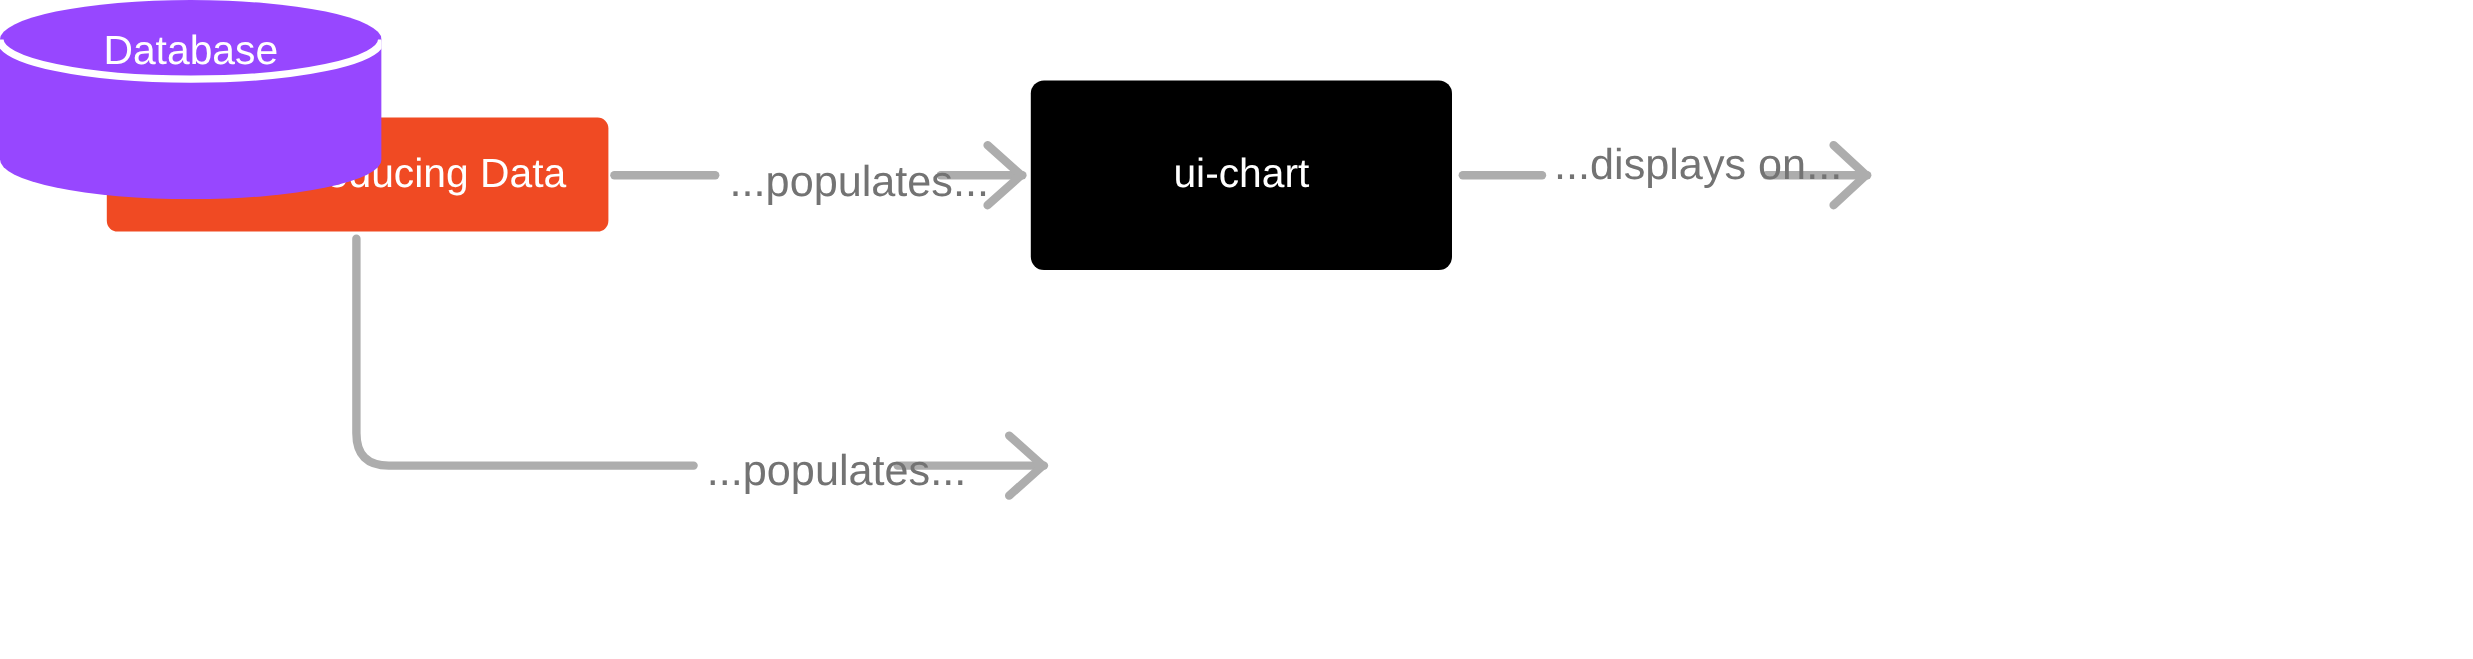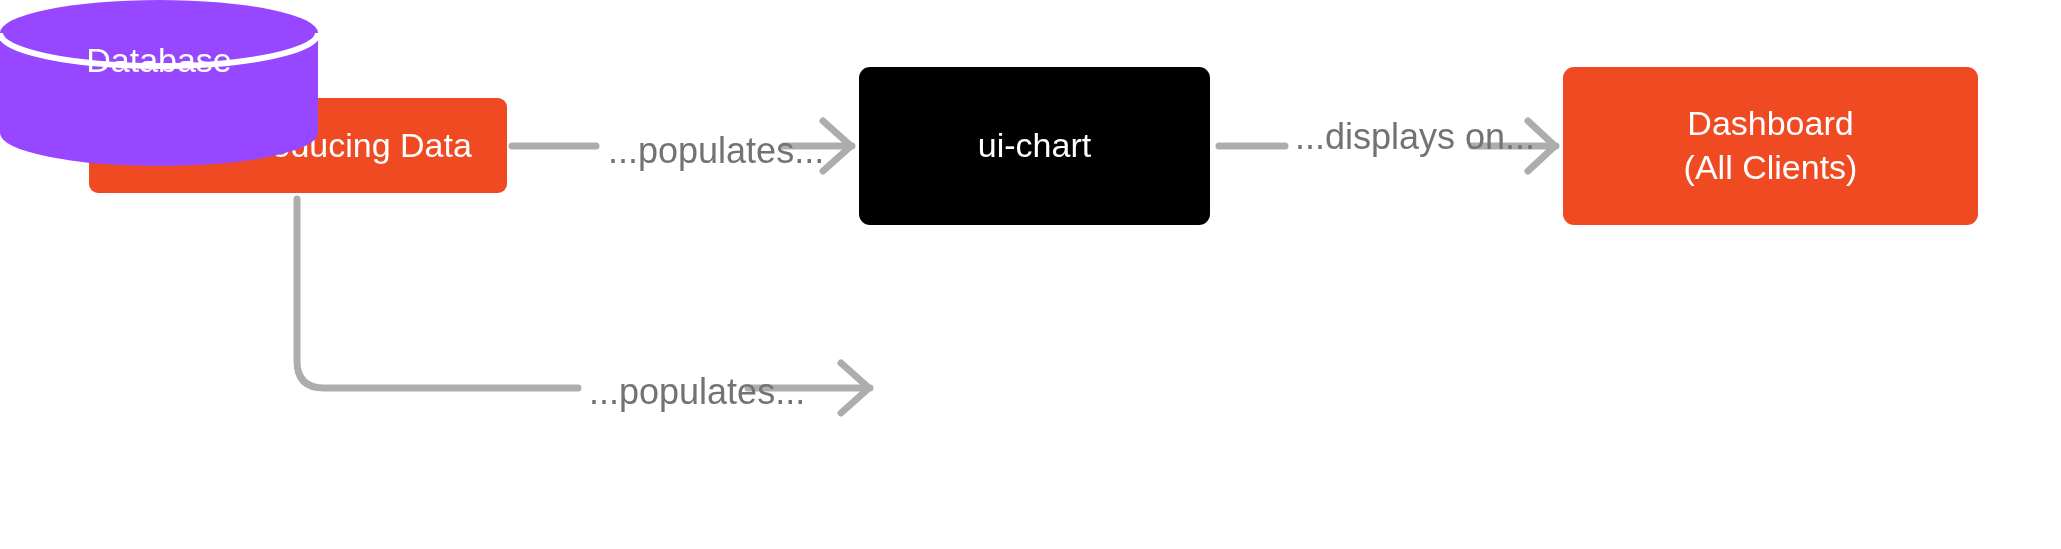--- a/index.html
+++ b/index.html
@@ -83,21 +83,21 @@
   #node-database .cyl-svg {
     position: absolute;
     left: 0;
     top: 0;
     width: 318px;
     height: 166px;
   }
   #node-database .cyl-text {
     position: absolute;
     left: 0;
-    top: 40px;
+    top: 22px;
     width: 318px;
     text-align: center;
     color: #ffffff;
     font-size: 34px;
     line-height: 1.2;
   }
 
   
   .edge-label {
     position: absolute;
@@ -133,24 +133,20 @@
   </svg>
 
   <div class="node" id="node-device">
     <span class="node-label">Device Producing Data</span>
   </div>
 
   <div class="node" id="node-uichart">
     <span class="node-label">ui-chart</span>
   </div>
 
-  <div class="node" id="node-dashboard">
-    <span class="node-label">Dashboard
-(All Clients)</span>
-  </div>
 
   <div id="node-database">
     <svg class="cyl-svg" viewBox="0 0 318 166">
 
       <path d="M 0 33 L 0 133 A 159 33 0 0 0 318 133 L 318 33 Z" fill="#9747ff"></path>
 
       <ellipse cx="159" cy="33" rx="159" ry="33" fill="#9747ff"></ellipse>
 
       <path d="M 0 33 A 159 33 0 0 0 318 33" fill="none" stroke="#ffffff" stroke-width="6"></path>
     </svg>

